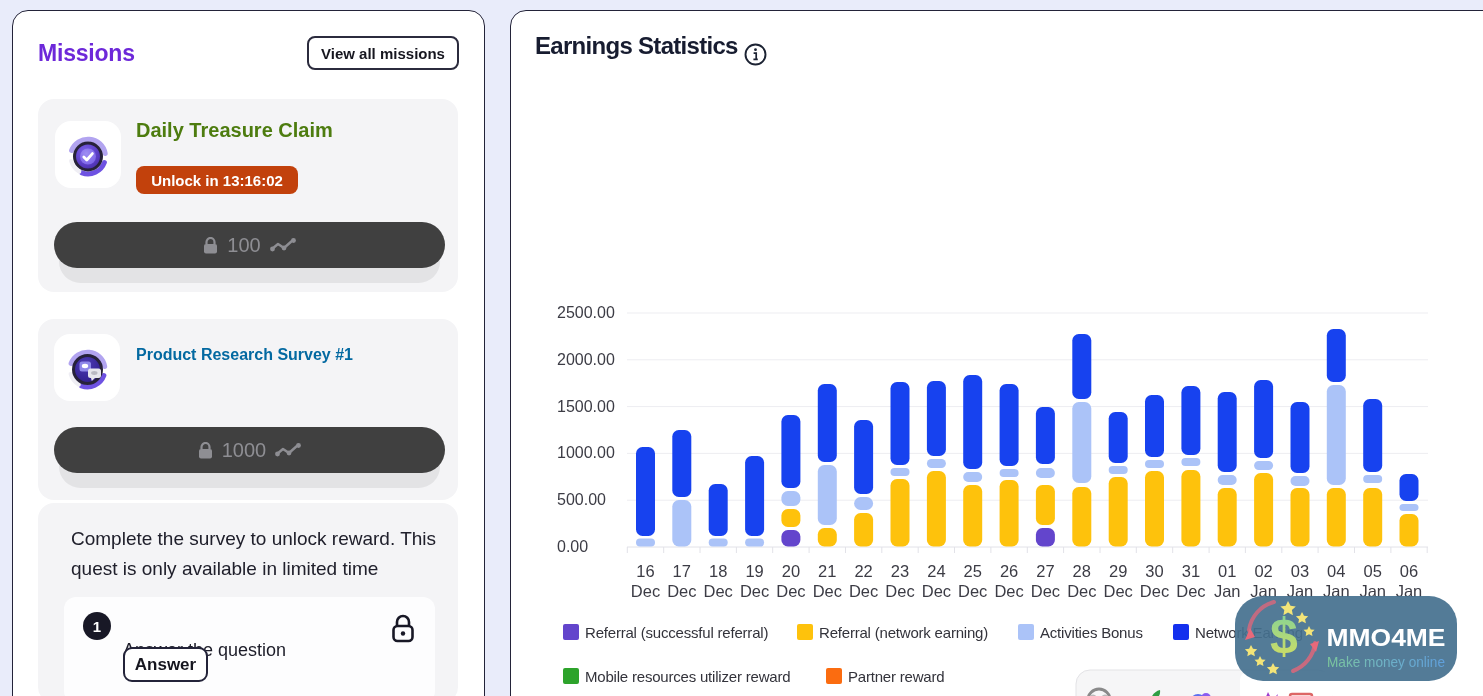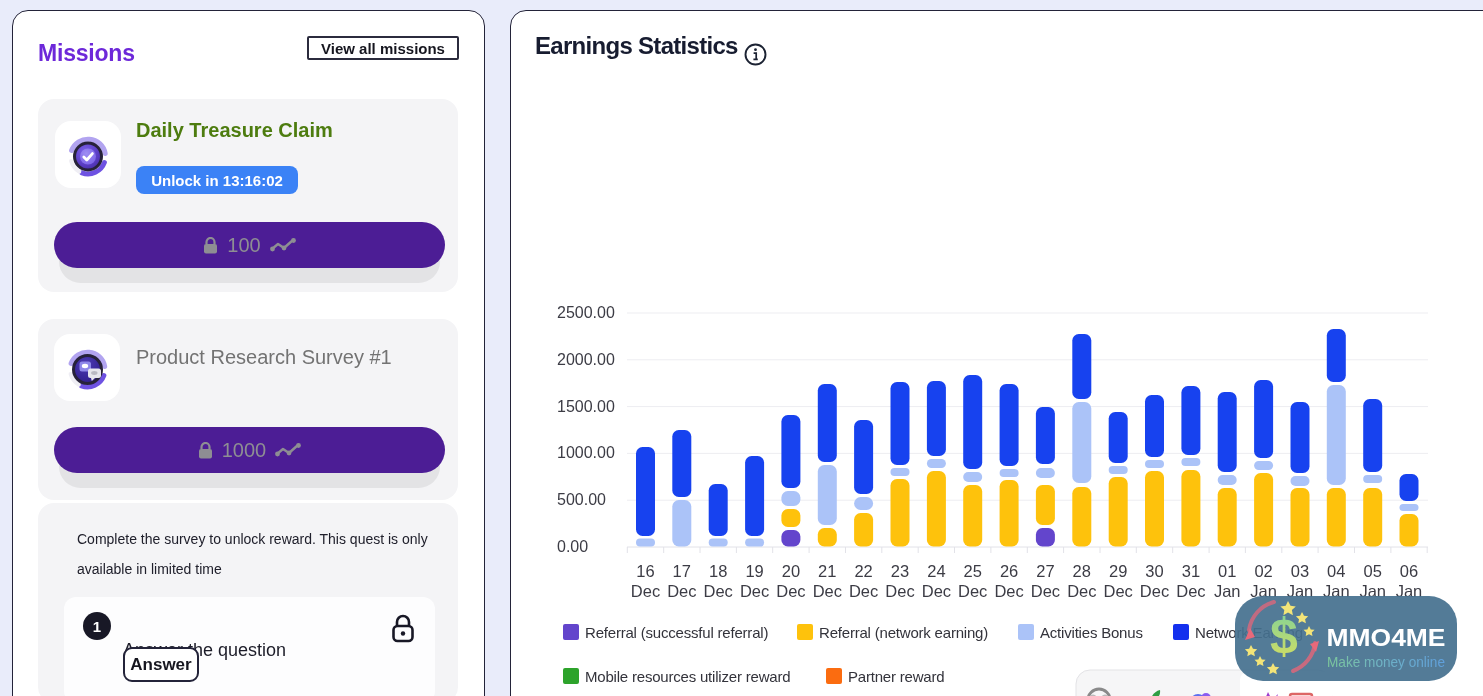--- a/index.html
+++ b/index.html
@@ -5,30 +5,30 @@
   * { margin:0; padding:0; box-sizing:border-box; }
   html,body { width:1483px; height:696px; overflow:hidden; }
   body { background:#e9ecfa; font-family:"Liberation Sans", sans-serif; position:relative; }
   .card { position:absolute; background:#fff; border:1.5px solid #232339; border-radius:16px; }
   #left { left:12px; top:10px; width:473px; height:760px; }
   #right { left:510px; top:10px; width:1050px; height:760px; }
   .mcard { position:absolute; background:#f4f4f6; border-radius:16px; }
   .icsq { position:absolute; background:#fff; border-radius:16px; width:66px; height:66px; }
   .pill3d { position:absolute; }
   .pill3d .lip { position:absolute; left:5px; right:5px; top:18px; bottom:0; background:#e3e3e5; border-radius:24px; }
-  .pill3d .top { position:absolute; left:0; right:0; top:0; height:46px; background:#4c1d95; border-radius:23px;
+  .pill3d .top { position:absolute; left:0; right:0; top:0; height:46px; background:#404040; border-radius:23px;
      display:flex; align-items:center; justify-content:center; gap:9px; color:#8e8e93; font-size:20px; }
 </style>
 </head>
 <body>
   <div class="card" id="left"></div>
   <div class="card" id="right"></div>
 
   <div style="position:absolute; left:38px; top:40px; font-size:23px; font-weight:bold; color:#6d28d9; letter-spacing:-0.2px;">Missions</div>
-  <div style="position:absolute; left:307px; top:36px; width:152px; height:24px; border:2px solid #2b2b3d; border-radius:2px; background:#fff; display:flex; align-items:center; justify-content:center; font-size:15px; font-weight:bold; color:#16161f;">View all missions</div>
+  <div style="position:absolute; left:307px; top:36px; width:152px; height:34px; border:2px solid #2b2b3d; border-radius:8px; background:#fff; display:flex; align-items:center; justify-content:center; font-size:15px; font-weight:bold; color:#16161f;">View all missions</div>
 
   <div class="mcard" style="left:38px; top:99px; width:420px; height:193px;"></div>
   <div class="icsq" style="left:55px; top:121px; height:67px;"><svg width="66" height="67" viewBox="0 0 66 67">
 <defs>
         <radialGradient id="g1" cx="38%" cy="30%" r="85%">
           <stop offset="0%" stop-color="#7a5fe8"></stop>
           <stop offset="65%" stop-color="#5639bf"></stop>
           <stop offset="100%" stop-color="#412a97"></stop>
         </radialGradient>
 <radialGradient id="g2" cx="40%" cy="32%" r="80%">
@@ -37,21 +37,21 @@
         </radialGradient>
       </defs>
 <path d="M16.6 29.5 A17.5 17.5 0 0 1 50.2 32.5" stroke="#b2a4f0" stroke-width="5" fill="none" stroke-linecap="round"></path>
 <path d="M49.4 41.5 A17.5 17.5 0 0 1 27 51.9" stroke="#6e52e2" stroke-width="5" fill="none" stroke-linecap="round"></path>
 <path d="M24.3 50.7 A17.5 17.5 0 0 1 16.1 40" stroke="#efeef4" stroke-width="4" fill="none" stroke-linecap="round"></path>
 <circle cx="33" cy="35.5" r="13.5" fill="url(#g1)" stroke="#27223a" stroke-width="3"></circle>
 <circle cx="33" cy="35.5" r="8" fill="url(#g2)"></circle>
 <path d="M28.8 36 l3 3 5.6-6.4" stroke="#fff" stroke-width="2.8" fill="none" stroke-linecap="round" stroke-linejoin="round"></path>
 </svg></div>
   <div style="position:absolute; left:136px; top:119px; font-size:20px; font-weight:bold; color:#4d7c0f;">Daily Treasure Claim</div>
-  <div style="position:absolute; left:136px; top:166px; width:162px; height:28px; background:#3b82f6; border-radius:8px; display:flex; align-items:center; justify-content:center; color:#fff; font-size:15px; font-weight:bold;">Unlock in 13:16:02</div>
+  <div style="position:absolute; left:136px; top:166px; width:162px; height:28px; background:#c2410c; border-radius:8px; display:flex; align-items:center; justify-content:center; color:#fff; font-size:15px; font-weight:bold;">Unlock in 13:16:02</div>
   <div class="pill3d" style="left:54px; top:222px; width:391px; height:61px;">
     <div class="lip"></div>
     <div class="top">
       <svg width="15" height="17" viewBox="0 0 15 17">
         <path d="M3.5 7 V5 a4 4 0 0 1 8 0 V7" stroke="#8e8e93" stroke-width="2.2" fill="none"></path>
         <rect x="1" y="7" width="13" height="9.5" rx="2" fill="#8e8e93"></rect>
       </svg>
       <span>100</span>
       <svg width="26" height="16" viewBox="0 0 26 16">
         <path d="M2 12 l6-5 6 4 9-8" stroke="#8e8e93" stroke-width="2.4" fill="none" stroke-linecap="round" stroke-linejoin="round"></path>
@@ -74,49 +74,49 @@
 <path d="M17.1 29.5 A17.5 17.5 0 0 1 50.7 32.5" stroke="#b2a4f0" stroke-width="5" fill="none" stroke-linecap="round"></path>
 <path d="M49.9 41.5 A17.5 17.5 0 0 1 27.5 51.9" stroke="#6e52e2" stroke-width="5" fill="none" stroke-linecap="round"></path>
 <path d="M24.8 50.7 A17.5 17.5 0 0 1 16.6 40" stroke="#efeef4" stroke-width="4" fill="none" stroke-linecap="round"></path>
 <circle cx="33.5" cy="35.5" r="14" fill="url(#g3)" stroke="#27223a" stroke-width="3"></circle>
 <rect x="25.5" y="27.5" width="11.5" height="10" rx="2.5" fill="#8f88ea"></rect>
 <ellipse cx="31" cy="32" rx="3.2" ry="2.2" fill="#fff"></ellipse>
 <rect x="34" y="34.5" width="13" height="9.5" rx="2.5" fill="#e6e6ec"></rect>
 <path d="M37 44 l.8 3 3.2-3z" fill="#e6e6ec"></path>
 <ellipse cx="40.3" cy="39" rx="3.2" ry="1.9" fill="#b9b9c2"></ellipse>
 </svg></div>
-  <div style="position:absolute; left:136px; top:346px; font-size:20px; font-weight:normal; color:#737373;">Product Research Survey #1</div>
+  <div style="position:absolute; left:136px; top:346px; font-size:16px; font-weight:bold; color:#0369a1;">Product Research Survey #1</div>
   <div class="pill3d" style="left:54px; top:427px; width:391px; height:61px;">
     <div class="lip"></div>
     <div class="top">
       <svg width="15" height="17" viewBox="0 0 15 17">
         <path d="M3.5 7 V5 a4 4 0 0 1 8 0 V7" stroke="#8e8e93" stroke-width="2.2" fill="none"></path>
         <rect x="1" y="7" width="13" height="9.5" rx="2" fill="#8e8e93"></rect>
       </svg>
       <span>1000</span>
       <svg width="26" height="16" viewBox="0 0 26 16">
         <path d="M2 12 l6-5 6 4 9-8" stroke="#8e8e93" stroke-width="2.4" fill="none" stroke-linecap="round" stroke-linejoin="round"></path>
         <circle cx="2.5" cy="12" r="2.4" fill="#8e8e93"></circle>
         <circle cx="14" cy="11" r="2.4" fill="#8e8e93"></circle>
         <circle cx="23.5" cy="3.5" r="2.4" fill="#8e8e93"></circle>
       </svg>
     </div>
   </div>
 
   <div class="mcard" style="left:38px; top:503px; width:420px; height:200px;"></div>
-  <div style="position:absolute; left:77px; top:524px; width:380px; font-size:14px; color:#20202c; line-height:30px;">Complete the survey to unlock reward. This quest is only available in limited time</div>
+  <div style="position:absolute; left:71px; top:524px; width:380px; font-size:19px; color:#20202c; line-height:30px;">Complete the survey to unlock reward. This quest is only available in limited time</div>
   <div style="position:absolute; left:64px; top:597px; width:371px; height:106px; background:#fdfdfe; border-radius:12px;"></div>
   <div style="position:absolute; left:83px; top:612px; width:28px; height:28px; background:#181826; border-radius:50%; color:#fff; font-size:15px; font-weight:bold; display:flex; align-items:center; justify-content:center;">1</div>
   <div style="position:absolute; left:123px; top:616px; font-size:18px; color:#1c1c28;margin-top:24px;">Answer the question</div>
   <div style="position:absolute; left:388px; top:613px;"><svg width="30" height="32" viewBox="0 0 30 32">
       <path d="M9 13 V9 a6 6 0 0 1 12 0 V13" stroke="#181826" stroke-width="2.6" fill="none"></path>
       <rect x="5.5" y="13" width="19" height="15" rx="4" stroke="#181826" stroke-width="2.6" fill="none"></rect>
       <circle cx="15" cy="20.5" r="2.2" fill="#181826"></circle>
     </svg></div>
-  <div style="position:absolute; left:123px; top:647px; width:76px; height:35px; border:2px solid #232339; border-radius:9px; background:#fff; display:flex; align-items:center; justify-content:center; font-size:17px; font-weight:bold; color:#16161f;">Answer</div>
+  <div style="position:absolute; left:123px; top:647px; width:85px; height:35px; border:2px solid #232339; border-radius:9px; background:#fff; display:flex; align-items:center; justify-content:center; font-size:17px; font-weight:bold; color:#16161f;">Answer</div>
 
   <div style="position:absolute; left:535px; top:32px; font-size:24px; font-weight:bold; color:#171c30; letter-spacing:-0.7px;">Earnings Statistics</div>
   <div style="position:absolute; left:744px; top:43px;"><svg width="23" height="23" viewBox="0 0 23 23">
       <circle cx="11.5" cy="11.5" r="10" stroke="#1c2333" stroke-width="1.9" fill="none"></circle>
       <circle cx="11.5" cy="6.7" r="1.4" fill="#1c2333"></circle>
       <path d="M9.6 10.2 h2.6 v6 M9.4 16.4 h4.4" stroke="#1c2333" stroke-width="1.7" fill="none"></path>
     </svg></div>
 
   <svg width="1483" height="696" style="position:absolute; left:0; top:0;" font-family="Liberation Sans, sans-serif">
 <text x="557" y="318" font-size="16" fill="#3c3c45">2500.00</text>

